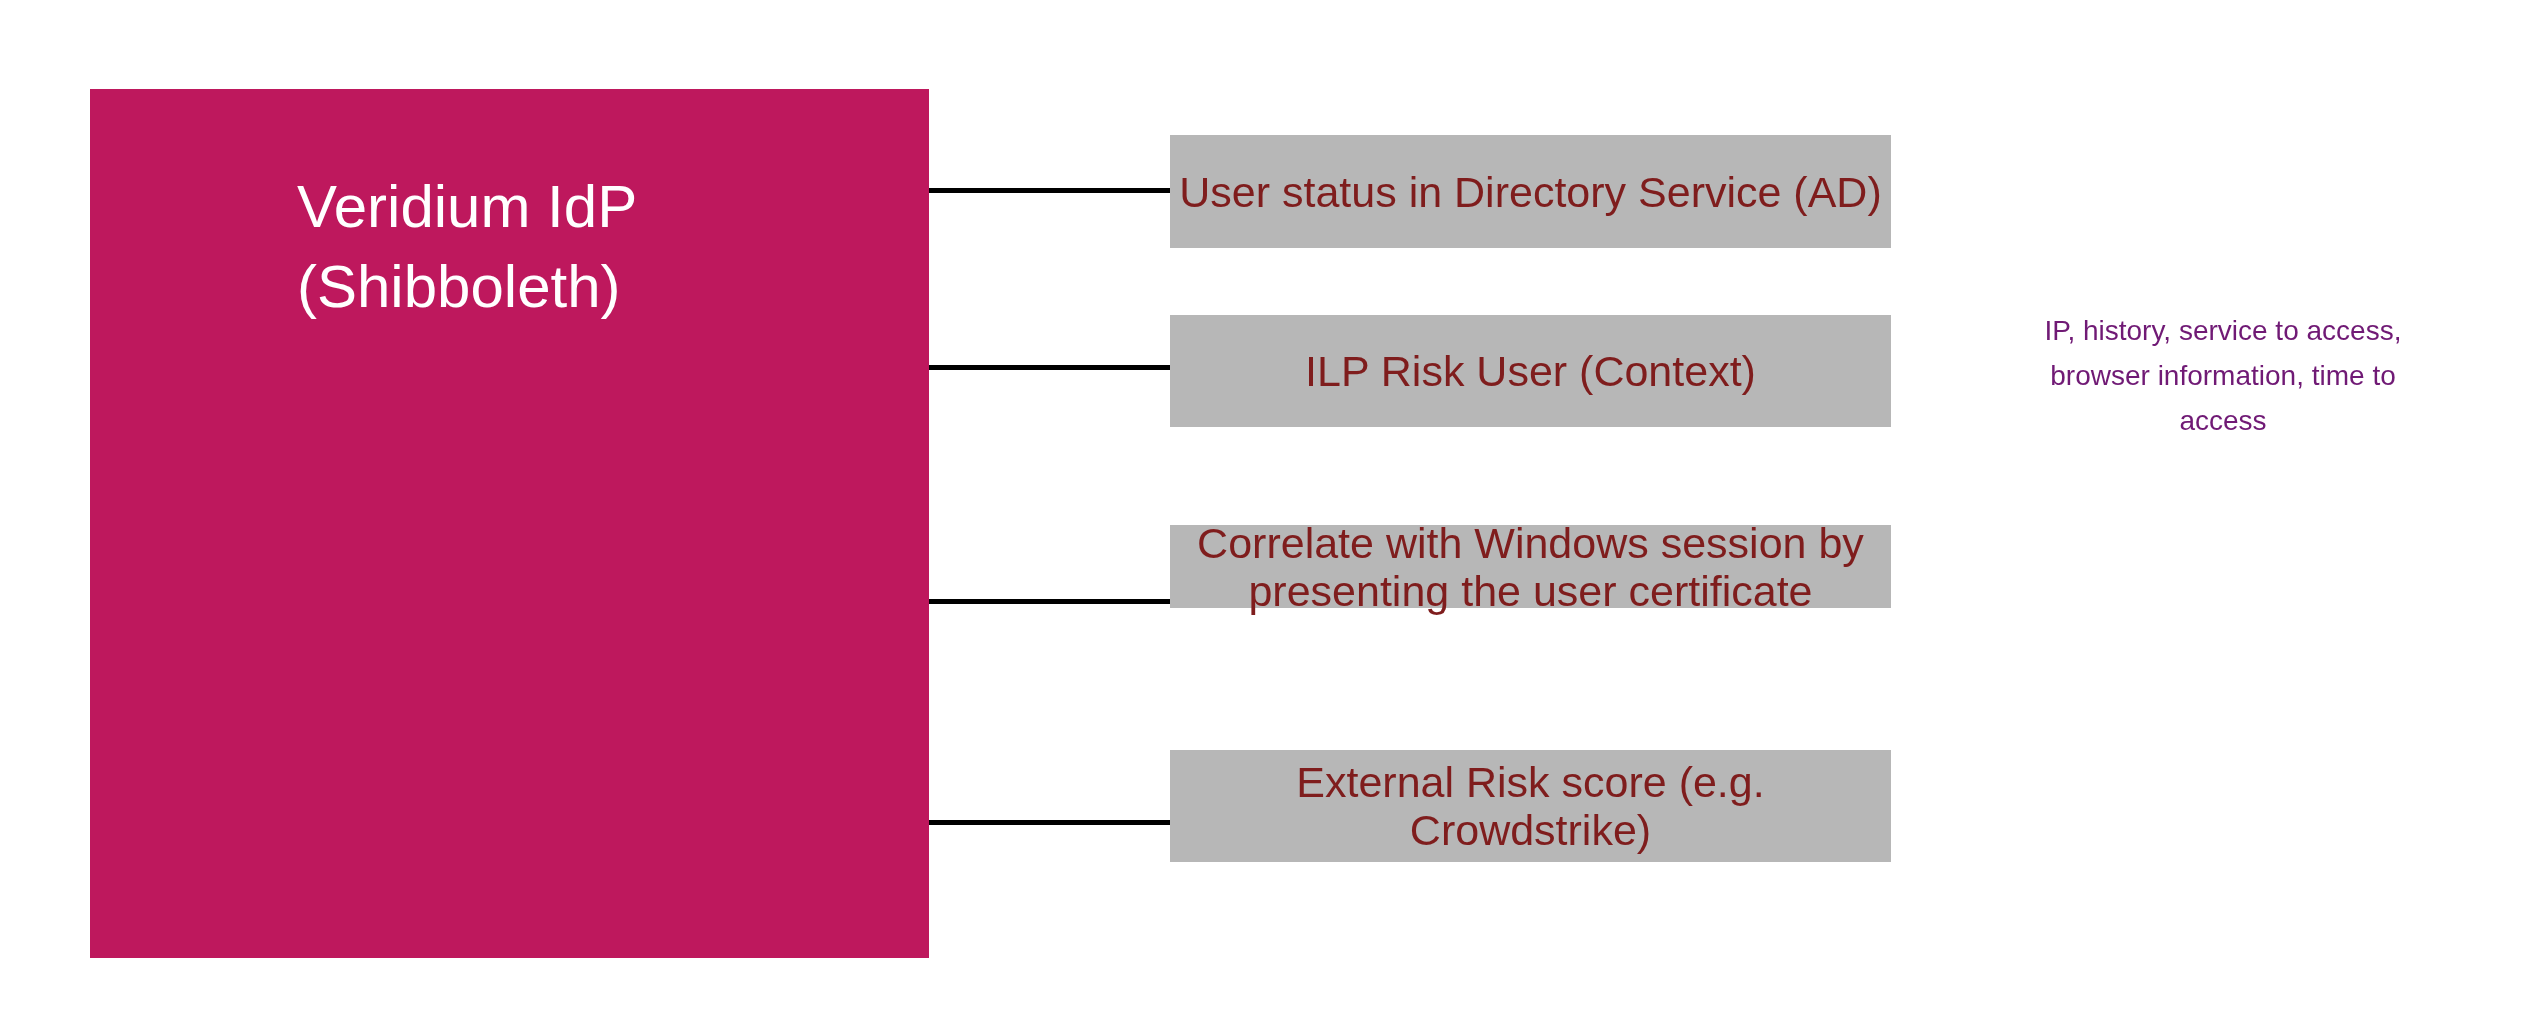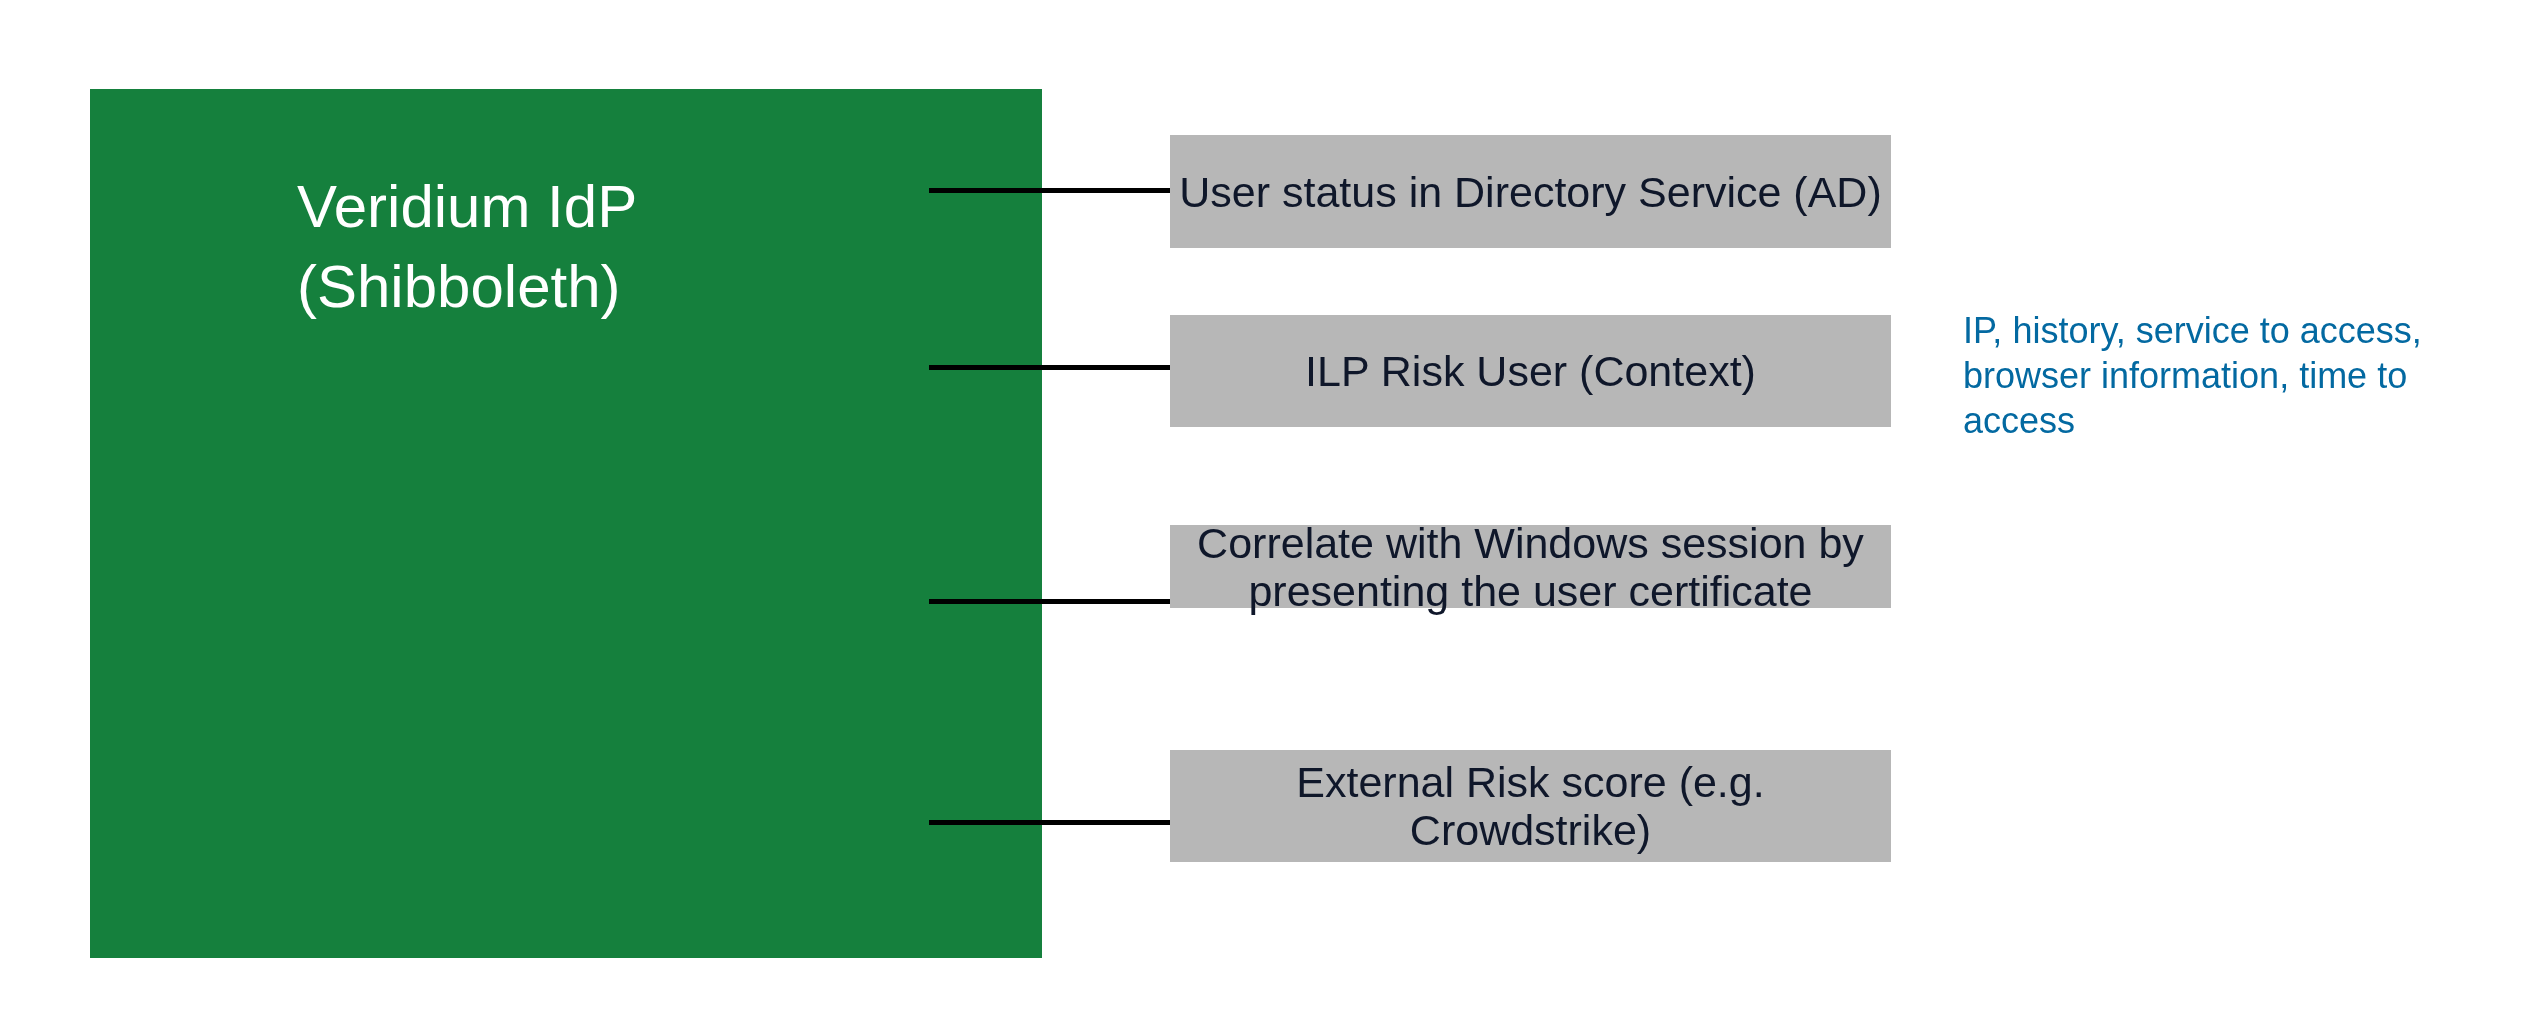--- a/index.html
+++ b/index.html
@@ -12,44 +12,44 @@
     position: relative;
     width: 2523px;
     height: 1020px;
     background: #ffffff;
     overflow: hidden;
   }
   .main-node {
     position: absolute;
     left: 90px;
     top: 89px;
-    width: 952px;
+    width: 839px;
     height: 869px;
-    background: #15803d;
+    background: #be185d;
   }
   .main-node-label {
     position: absolute;
     left: 207px;
     top: 78px;
     color: #ffffff;
     font-size: 60px;
     line-height: 80px;
     white-space: pre-line;
   }
   .factor-node {
     position: absolute;
     left: 1170px;
     width: 721px;
     background: #B7B7B7;
     display: flex;
     align-items: center;
     justify-content: center;
   }
   .factor-node-label {
-    color: #0f172a;
+    color: #7f1d1d;
     font-size: 43px;
     line-height: 48px;
     text-align: center;
     white-space: pre-line;
   }
   .factor-1 { top: 135px; height: 113px; }
   .factor-2 { top: 315px; height: 112px; }
   .factor-3 { top: 525px; height: 83px; }
   .factor-4 { top: 750px; height: 112px; justify-content: flex-end; }
   .connector {
@@ -61,23 +61,24 @@
   }
   .connector-1 { top: 188px; }
   .connector-2 { top: 365px; }
   .connector-3 { top: 599px; }
   .connector-4 { top: 820px; }
   .annotation {
     position: absolute;
     left: 1963px;
     top: 308px;
     width: 520px;
-    color: #0369a1;
-    font-size: 36px;
+    color: #701a75;
+    font-size: 28px;
     line-height: 45px;
+    text-align: center;
     white-space: pre-line;
   }
 </style>
 </head>
 <body>
 
 <div class="canvas">
 
   <div class="main-node">
     <div class="main-node-label">Veridium IdP

